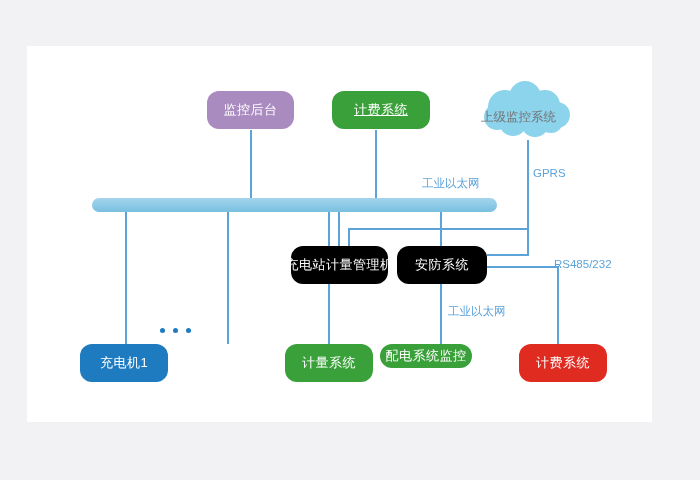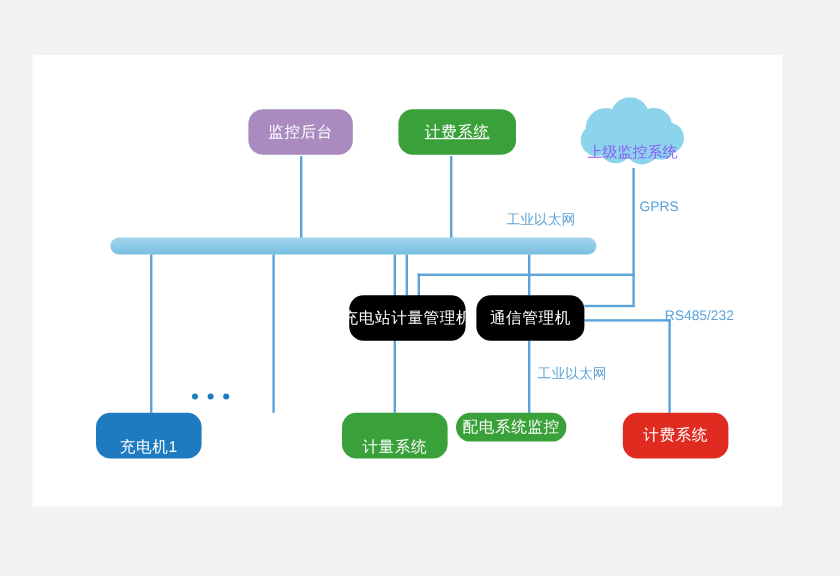--- a/index.html
+++ b/index.html
@@ -98,27 +98,25 @@
     z-index: -1;
   }
 
   
   #cloud {
     position: absolute;
   }
   #cloud .cloud-label {
     position: absolute;
     width: 100%;
-    text-align: center;
     top: 28px;
     font-size: 12.5px;
-    color: #8b5cf6;
+    color: #737373;
     white-space: nowrap;
     z-index: 3;
-    margin-top: 10px;
   }
 
   
   .net-label {
     position: absolute;
     font-size: 11.5px;
     color: #5ba3d9;
     white-space: nowrap;
   }
 
@@ -203,30 +201,30 @@
     <div class="cloud-label">上级监控系统</div>
   </div>
 
   <div class="node orange" style="left:291px; top:246px; width:97px; height:38px;">
     <div class="shadow"></div>
     <span class="label">充电站计量管理机</span>
   </div>
 
   <div class="node orange" style="left:397px; top:246px; width:90px; height:38px;">
     <div class="shadow"></div>
-    <span class="label">通信管理机</span>
-  </div>
-
-  <div class="node blue" style="left:80px; top:344px; width:88px; height:38px;align-items:flex-end;">
+    <span class="label">安防系统</span>
+  </div>
+
+  <div class="node blue" style="left:80px; top:344px; width:88px; height:38px;">
     <div class="shadow"></div>
     <span class="label">充电机1</span>
   </div>
 
 
-  <div class="node green" style="left:285px; top:344px; width:88px; height:38px;align-items:flex-end;">
+  <div class="node green" style="left:285px; top:344px; width:88px; height:38px;">
     <div class="shadow"></div>
     <span class="label">计量系统</span>
   </div>
 
   <div class="node green" style="left:380px; top:344px; width:92px; height:24px;border-radius:12px;">
     <div class="shadow"></div>
     <span class="label">配电系统监控</span>
   </div>
 
   <div class="node red" style="left:519px; top:344px; width:88px; height:38px;">

